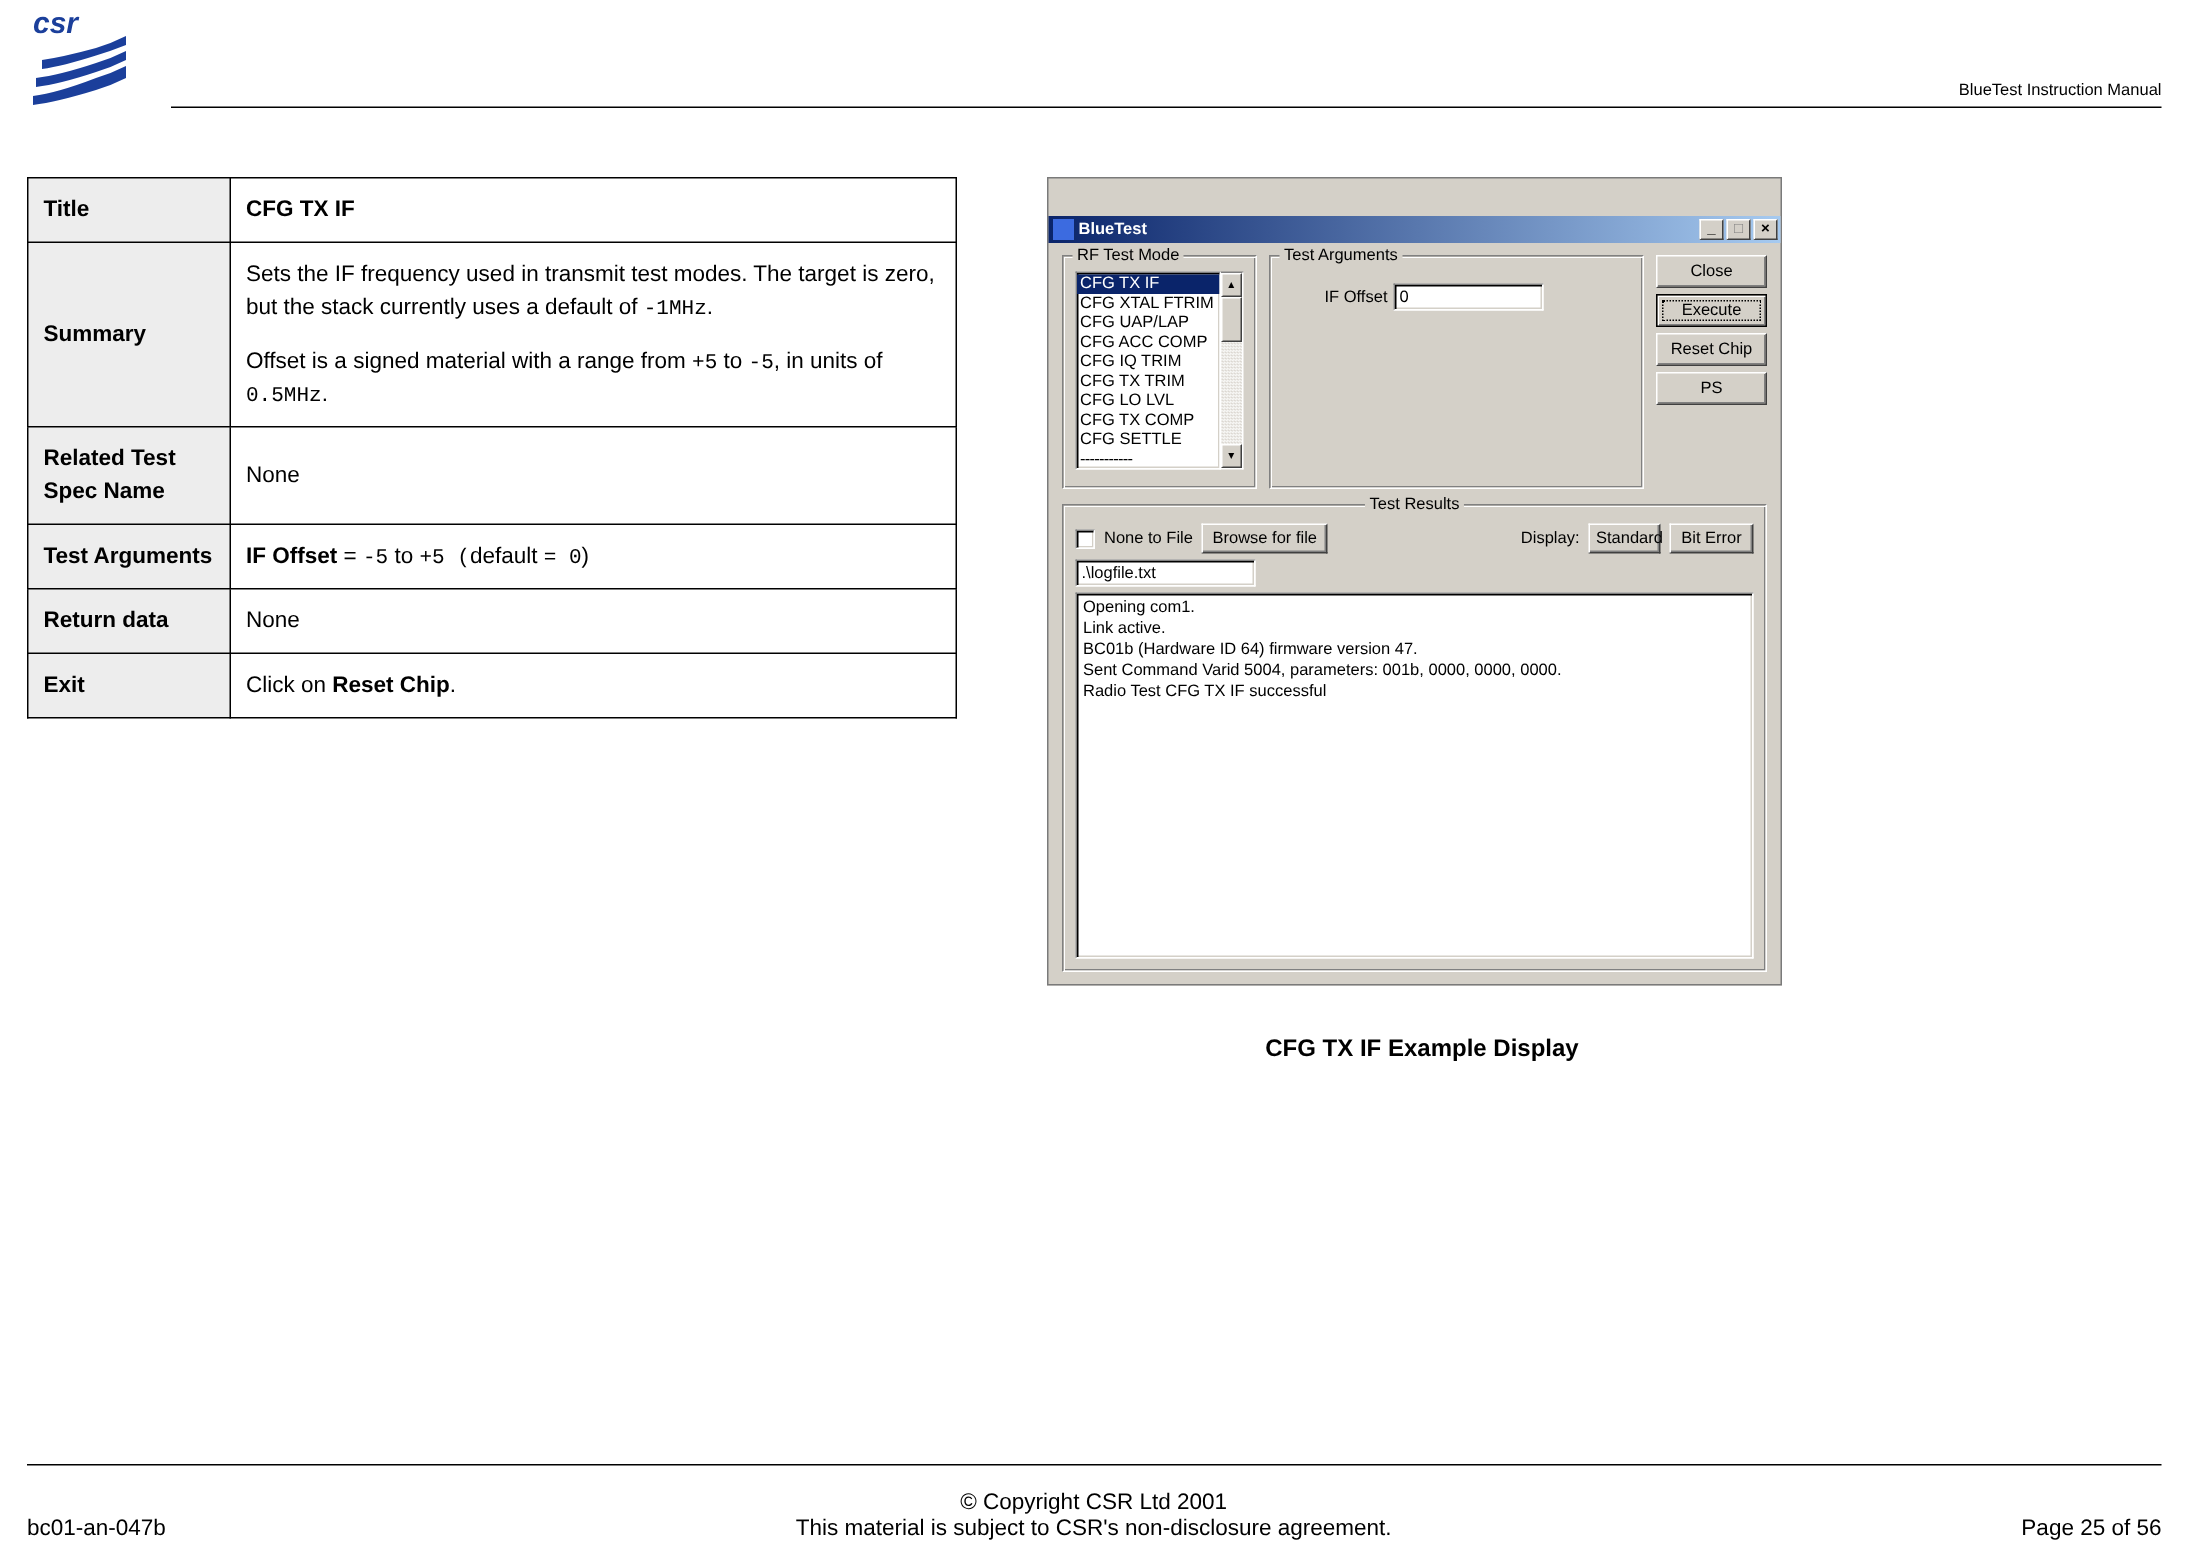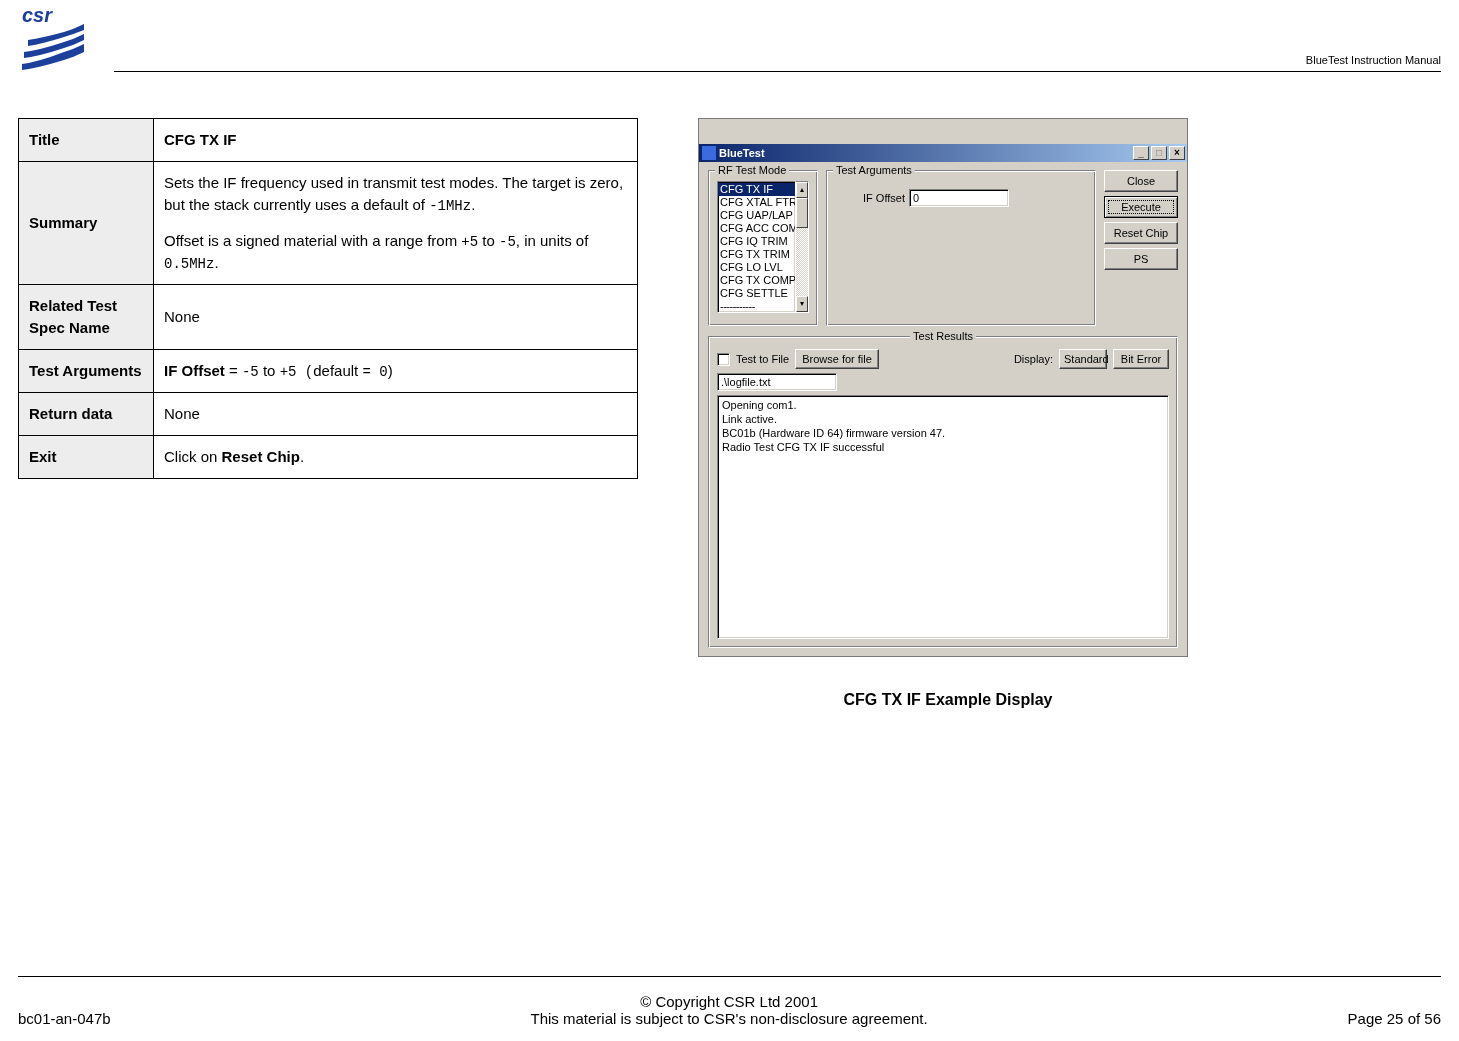--- a/index.html
+++ b/index.html
@@ -318,21 +318,21 @@
           <span class="bt-title-icon"></span>
           <span>BlueTest</span>
           <div class="bt-title-btns">
             <div class="bt-title-btn">_</div>
             <div class="bt-title-btn" style="color:#808080">□</div>
             <div class="bt-title-btn">×</div>
           </div>
         </div>
         <div class="bt-body">
           <div class="bt-top">
-            <div class="bt-group" style="width:110px;height:156px">
+            <div class="bt-group" style="width:130px;height:156px">
               <div class="bt-group-title">RF Test Mode</div>
               <div class="bt-listbox-wrap">
                 <div class="bt-listbox">
                   <div class="bt-list-item selected">CFG TX IF</div>
                   <div class="bt-list-item">CFG XTAL FTRIM</div>
                   <div class="bt-list-item">CFG UAP/LAP</div>
                   <div class="bt-list-item">CFG ACC COMP</div>
                   <div class="bt-list-item">CFG IQ TRIM</div>
                   <div class="bt-list-item">CFG TX TRIM</div>
                   <div class="bt-list-item">CFG LO LVL</div>
@@ -361,31 +361,32 @@
               <div class="bt-btn default rel dotted-inner">Execute</div>
               <div class="bt-btn">Reset Chip</div>
               <div class="bt-btn">PS</div>
             </div>
           </div>
 
           <div class="bt-group bt-results" style="padding:12px 8px 8px 8px">
             <div class="bt-group-title" style="left:auto;right:50%;transform:translateX(50%);">Test Results</div>
             <div class="bt-results-row">
               <span class="bt-check"></span>
-              <span>Test to File</span>
+              <span>None to File</span>
               <div class="bt-btn" style="height:20px;line-height:18px;padding:0 6px">Browse for file</div>
               <span style="margin-left:auto">Display:</span>
               <div class="bt-btn" style="height:20px;line-height:18px;width:48px">Standard</div>
               <div class="bt-btn" style="height:20px;line-height:18px;width:56px">Bit Error</div>
             </div>
             <div class="bt-text" style="width:120px;margin-bottom:4px">.\logfile.txt</div>
             <div class="bt-log">
               <div>Opening com1.</div>
               <div>Link active.</div>
               <div>BC01b (Hardware ID 64) firmware version 47.</div>
+              <div>Sent Command Varid 5004, parameters: 001b, 0000, 0000, 0000.</div>
               <div>Radio Test CFG TX IF successful</div>
             </div>
           </div>
         </div>
       </div>
       <div class="caption">CFG TX IF Example Display</div>
     </div>
   </div>
 
   <div class="footer-rule"></div>

